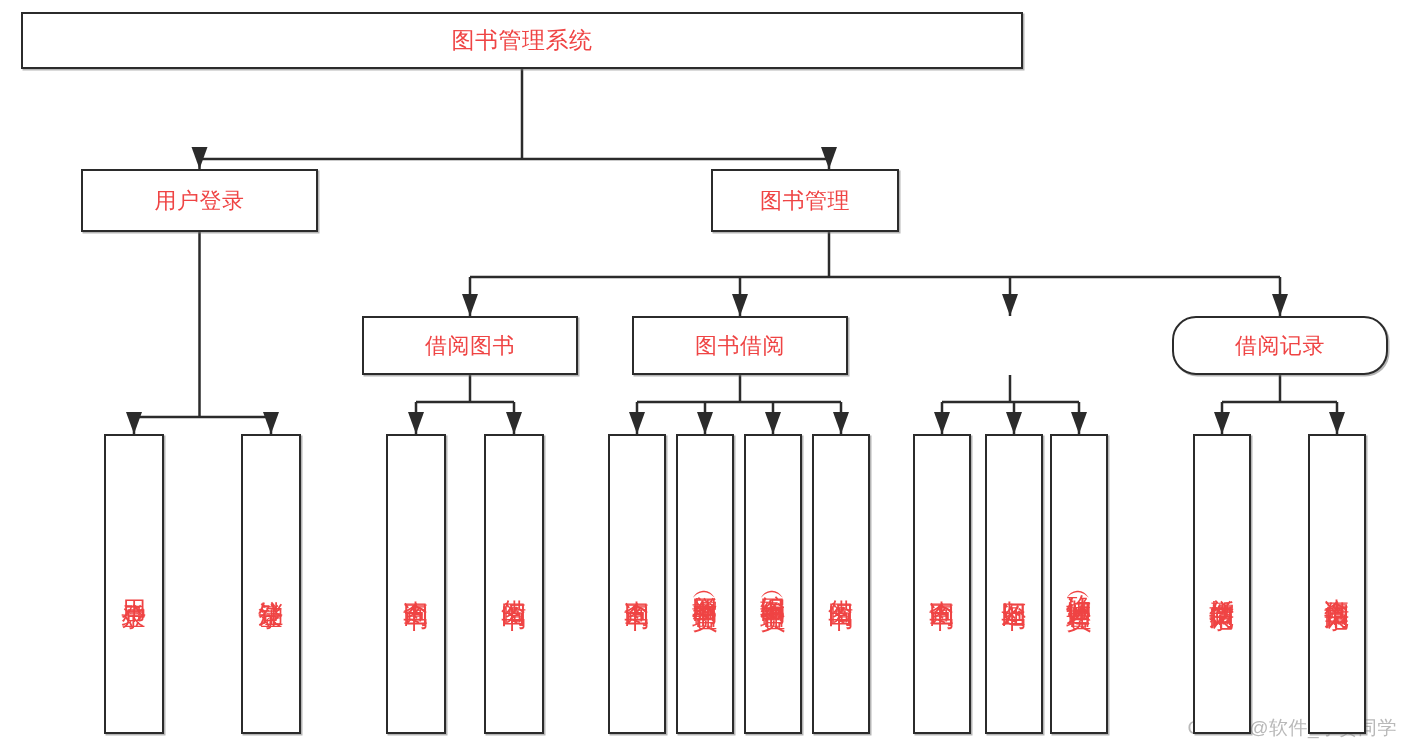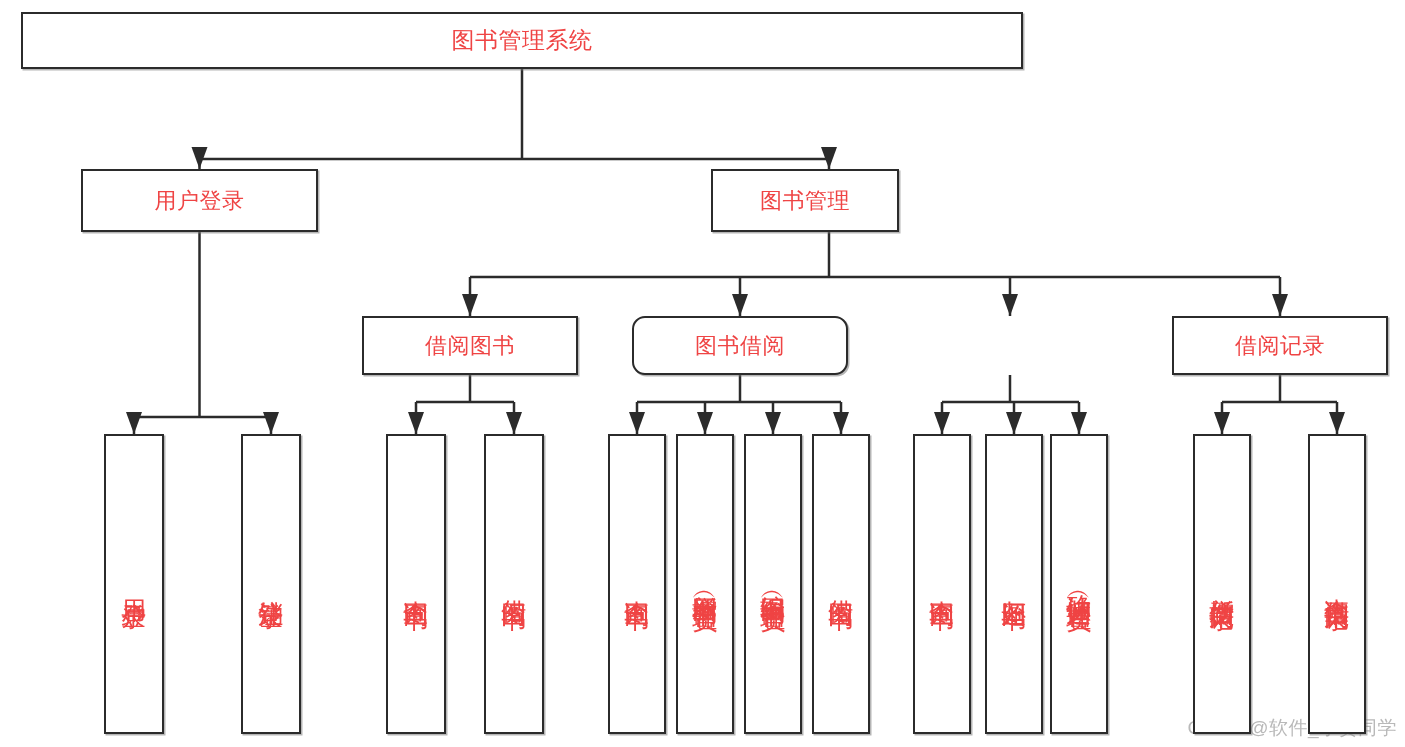--- a/index.html
+++ b/index.html
@@ -137,24 +137,24 @@
     </div>
     <div class="node horiz" style="left: 81px; top: 169px; width: 237px; height: 63px;">
       <span class="label">用户登录</span>
     </div>
     <div class="node horiz" style="left: 711px; top: 169px; width: 188px; height: 63px;">
       <span class="label">图书管理</span>
     </div>
     <div class="node horiz" style="left: 362px; top: 316px; width: 216px; height: 59px;">
       <span class="label">借阅图书</span>
     </div>
-    <div class="node horiz" style="left: 632px; top: 316px; width: 216px; height: 59px; border-radius: 13px;">
+    <div class="node horiz" style="left: 632px; top: 316px; width: 216px; height: 59px;">
       <span class="label">图书借阅</span>
     </div>
-    <div class="node horiz" style="left: 1172px; top: 316px; width: 216px; height: 59px;">
+    <div class="node horiz" style="left: 1172px; top: 316px; width: 216px; height: 59px; border-radius: 24px;">
       <span class="label">借阅记录</span>
     </div>
     <div class="node vert" style="left: 104px; top: 434px; width: 60px; height: 300px;">
       <span class="label">用户登录</span>
     </div>
     <div class="node vert" style="left: 241px; top: 434px; width: 60px; height: 300px;">
       <span class="label">注销登录</span>
     </div>
     <div class="node vert" style="left: 386px; top: 434px; width: 60px; height: 300px;">
       <span class="label">查询图书</span>

